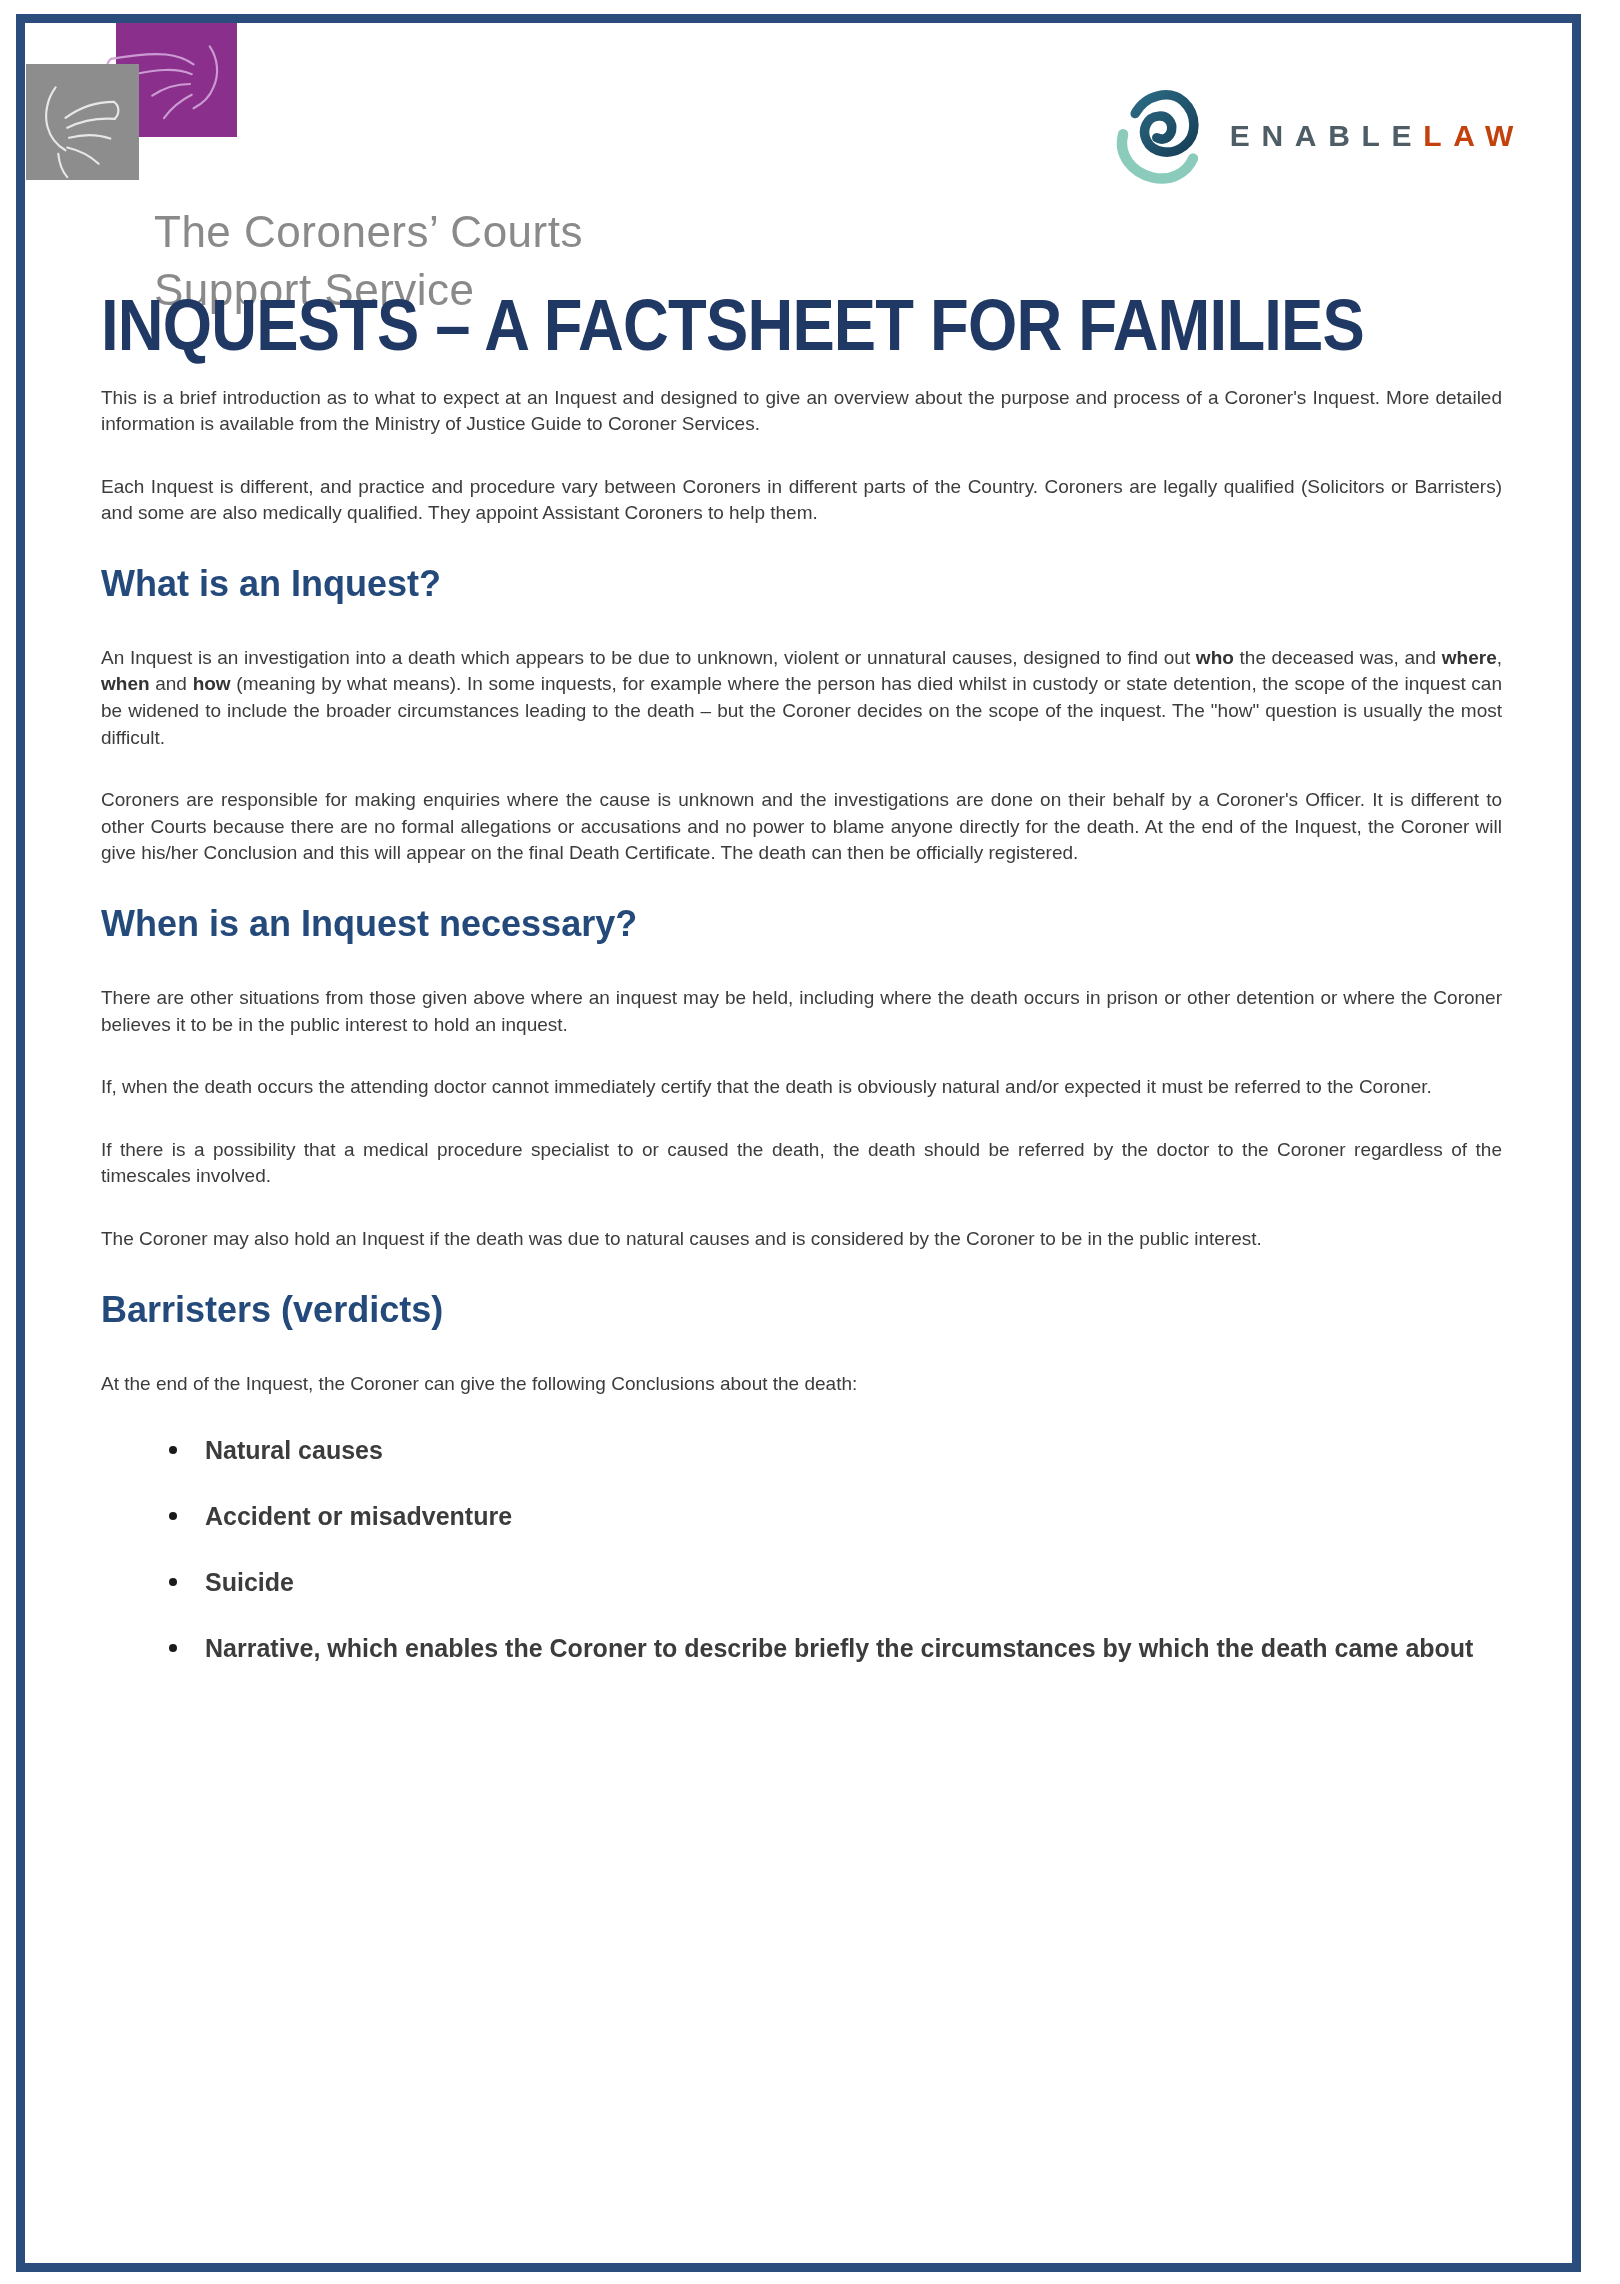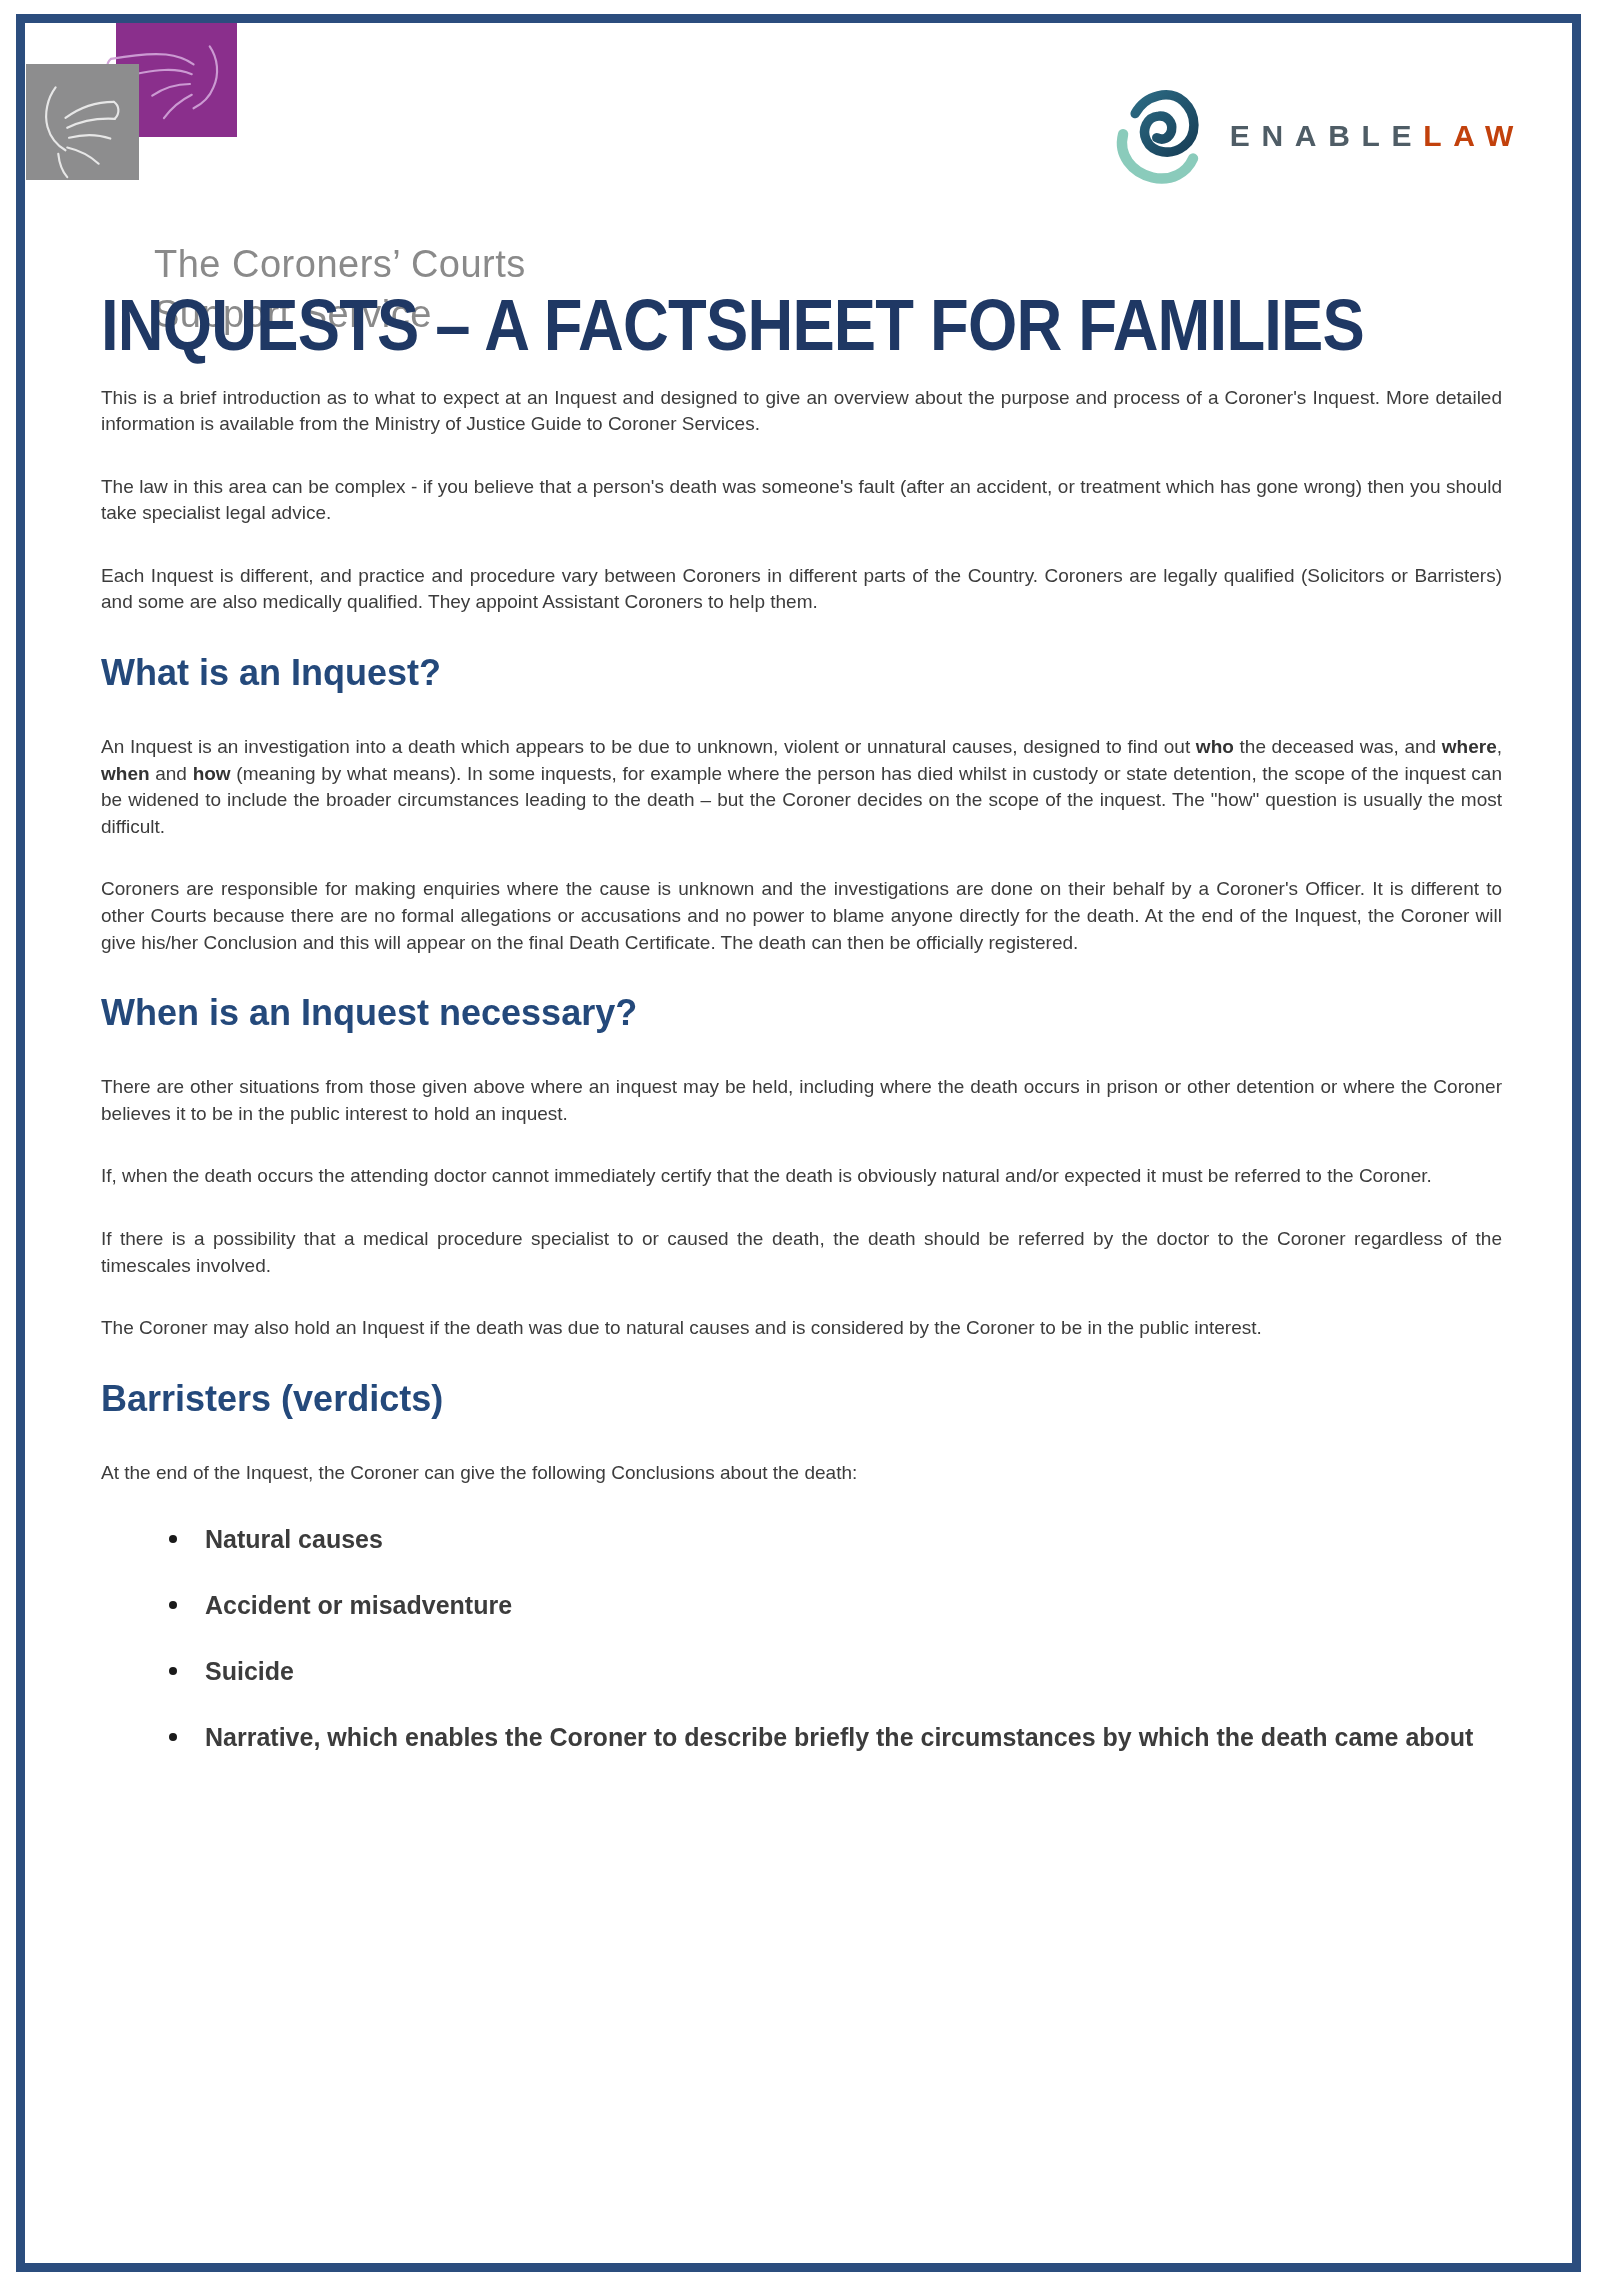--- a/index.html
+++ b/index.html
@@ -15,21 +15,21 @@
     overflow:hidden;
   }
   
   .header { position:relative; height:259px; }
   .sq { position:absolute; }
   .sq-purple { left:91px; top:0; width:121px; height:114px; background:#8A2F8C; z-index:1; }
   .sq-gray   { left:0.9px;  top:41px; width:113px; height:116px; background:#8D8D8E; z-index:2; }
   .sq svg { position:absolute; left:0; top:0; overflow:visible; }
   .ccss-text {
     position:absolute; left:129px; top:180px;
-    font-size:38px; line-height:1.32; color:#8A8A8A; letter-spacing:0.5px;margin-top:36px;
+    font-size:44px; line-height:1.32; color:#8A8A8A; letter-spacing:0.5px;
   }
   .enable { position:absolute; top:58px; right:47px; display:flex; align-items:center; }
   .enable svg { display:block; }
   .enable-word { margin-left:23.4px; font-size:30px; font-weight:600; letter-spacing:11.7px; white-space:nowrap; }
   .enable-word .w1 { color:#4F5D66; }
   .enable-word .w2 { color:#c2410c; }
   
   .main { padding:0 70px 0 76px; }
   h1 {
     margin:7.2px 0 31px 0; font-size:72px; line-height:1.0; font-weight:800;
@@ -109,21 +109,20 @@
     </div>
   </div>
 
   <div class="main">
 
     <div class="title-row">
       <h1>INQUESTS – A FACTSHEET FOR FAMILIES</h1>
     </div>
 
     <p class="body">This is a brief introduction as to what to expect at an Inquest and designed to give an overview about the purpose and process of a Coroner's Inquest. More detailed information is available from the Ministry of Justice Guide to Coroner Services.</p>
-    <p class="body">The law in this area can be complex - if you believe that a person's death was someone's fault (after an accident, or treatment which has gone wrong) then you should take specialist legal advice.</p>
     <p class="body">Each Inquest is different, and practice and procedure vary between Coroners in different parts of the Country. Coroners are legally qualified (Solicitors or Barristers) and some are also medically qualified.  They appoint Assistant Coroners to help them.</p>
 
     <h2>What is an Inquest?</h2>
 
     <p class="body"><span>An Inquest is an investigation into a death which appears to be due to unknown, violent or unnatural causes, designed to find out </span><b>who</b><span> the deceased was, and </span><b>where</b><span>, </span><b>when</b><span> and </span><b>how</b><span> (meaning by what means). In some inquests, for example where the person has died whilst in custody or state detention, the scope of the inquest can be widened to include the broader circumstances leading to the death – but the Coroner decides on the scope of the inquest. The "how" question is usually the most difficult.</span></p>
 
     <p class="body">Coroners are responsible for making enquiries where the cause is unknown and the investigations are done on their behalf by a Coroner's Officer.  It is different to other Courts because there are no formal allegations or accusations and no power to blame anyone directly for the death.  At the end of the Inquest, the Coroner will give his/her Conclusion and this will appear on the final Death Certificate.  The death can then be officially registered.</p>
 
     <h2>When is an Inquest necessary?</h2>
 

